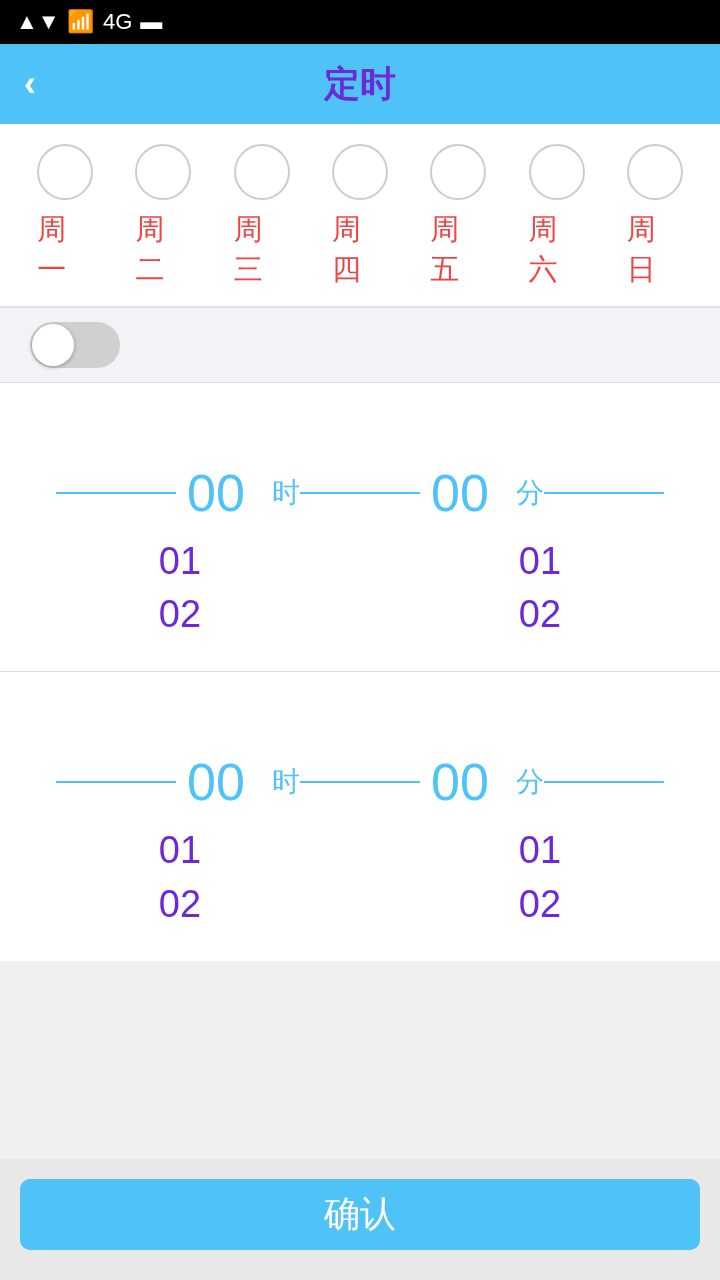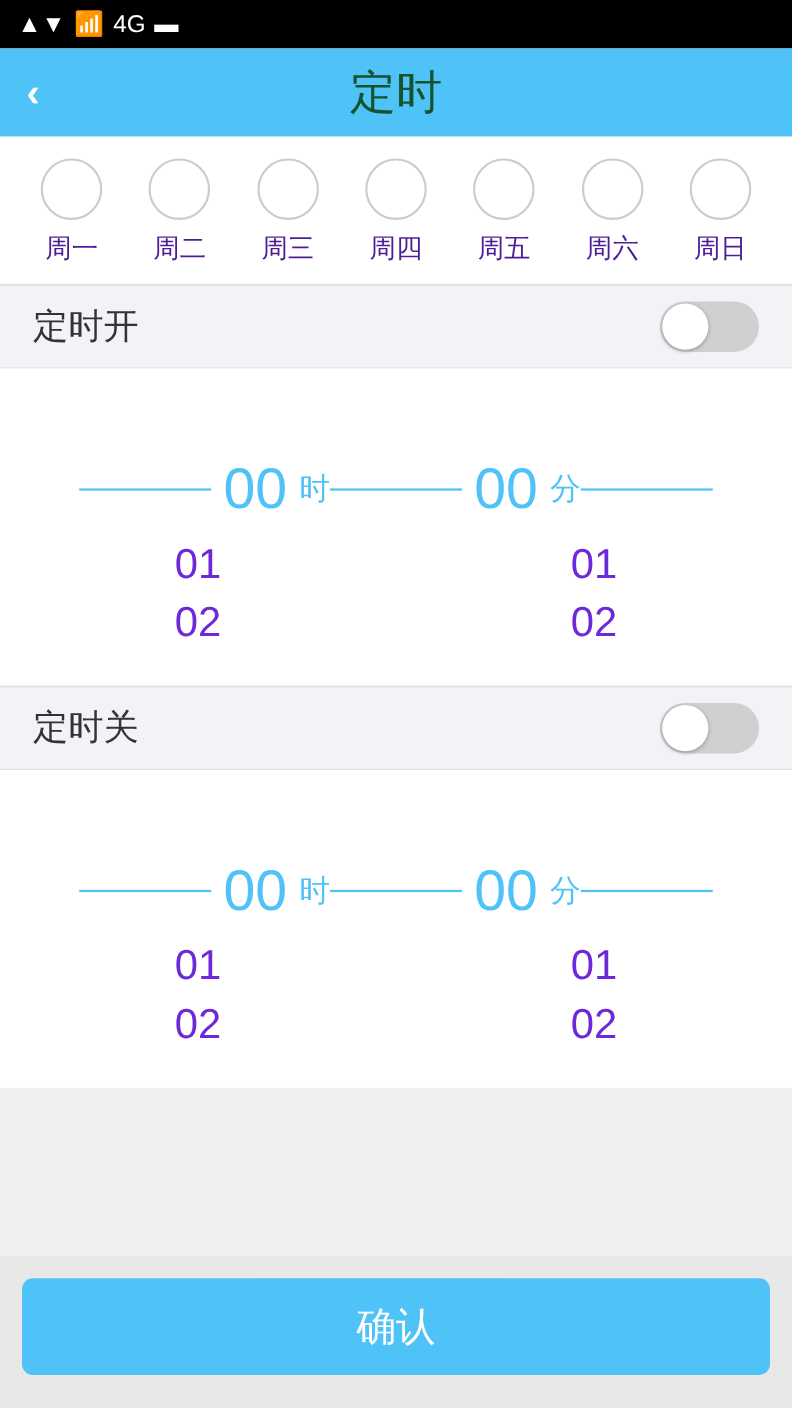--- a/index.html
+++ b/index.html
@@ -44,23 +44,23 @@
     }
     .header-back {
       position: absolute;
       left: 24px;
       color: #fff;
       font-size: 36px;
       cursor: pointer;
       font-weight: bold;
     }
     .header-title {
-      color: #14532d;
-      font-size: 42px;
-      font-weight: normal;
+      color: #6d28d9;
+      font-size: 36px;
+      font-weight: bold;
     }
 
     
     .day-selector {
       background: #fff;
       padding: 20px 16px 16px;
       display: flex;
       justify-content: space-around;
       align-items: center;
       flex-direction: column;
@@ -80,23 +80,23 @@
       background: transparent;
       cursor: pointer;
     }
     .day-labels {
       display: flex;
       justify-content: space-around;
       width: 100%;
     }
     .day-label {
       width: 56px;
-      text-align: center;
-      font-size: 24px;
-      color: #4c1d95;
+      text-align: left;
+      font-size: 29px;
+      color: #ef4444;
     }
 
     
     .section-header {
       background: #f2f2f7;
       height: 76px;
       display: flex;
       align-items: center;
       justify-content: space-between;
       padding: 0 30px;
@@ -139,20 +139,21 @@
     }
     .time-selected-row {
       display: flex;
       align-items: center;
       justify-content: center;
       width: 100%;
     }
     .time-unit-container {
       display: flex;
       align-items: center;
+      gap: 16px;
     }
     .time-divider-line {
       width: 120px;
       height: 2px;
       background: #4fc3f7;
     }
     .time-value {
       font-size: 52px;
       color: #4fc3f7;
       font-weight: 300;
@@ -191,21 +192,21 @@
     .bottom-buttons {
       margin-top: auto;
       display: flex;
       background: #e8e8e8;
       padding: 20px 20px 30px;
       gap: 20px;
       flex-shrink: 0;
     }
     .btn {
       flex: 1;
-      height: 88px;
+      height: 71px;
       border-radius: 10px;
       background: #4fc3f7;
       color: #fff;
       font-size: 36px;
       border: none;
       cursor: pointer;
       display: flex;
       align-items: center;
       justify-content: center;
     }
@@ -249,21 +250,20 @@
     <span class="day-label">周五</span>
     <span class="day-label">周六</span>
     <span class="day-label">周日</span>
   </div>
 </div>
 
 <div class="divider"></div>
 
 <div class="section-block">
   <div class="section-header">
-    <span class="section-label">定时开</span>
     <div class="toggle">
       <div class="toggle-knob"></div>
     </div>
   </div>
 
   <div class="time-picker-area">
 
     <div style="height: 60px;"></div>
 
     <div class="time-selected-row">
@@ -289,26 +289,20 @@
         <span class="time-sub-value">01</span>
         <span class="time-sub-value">02</span>
       </div>
     </div>
   </div>
 </div>
 
 <div class="divider"></div>
 
 <div class="section-block">
-  <div class="section-header">
-    <span class="section-label">定时关</span>
-    <div class="toggle">
-      <div class="toggle-knob"></div>
-    </div>
-  </div>
 
   <div class="time-picker-area">
 
     <div style="height: 60px;"></div>
 
     <div class="time-selected-row">
       <div class="time-divider-line"></div>
       <div class="time-unit-container">
         <span class="time-value">00</span>
         <span class="time-unit-label">时</span>

